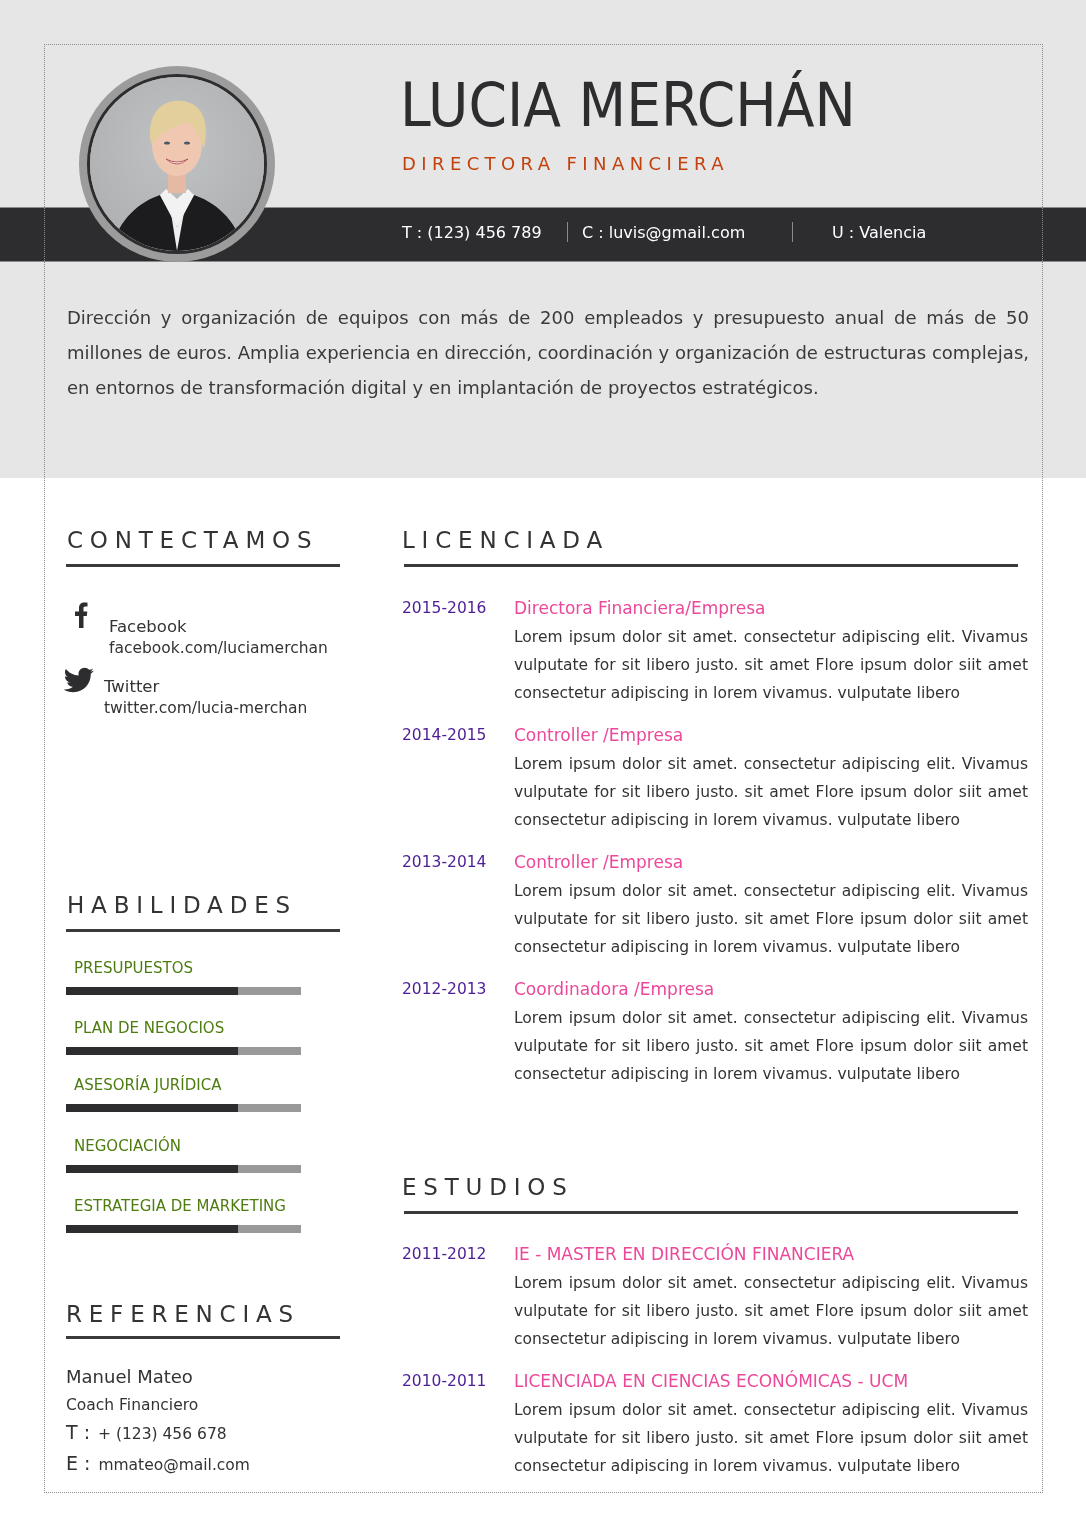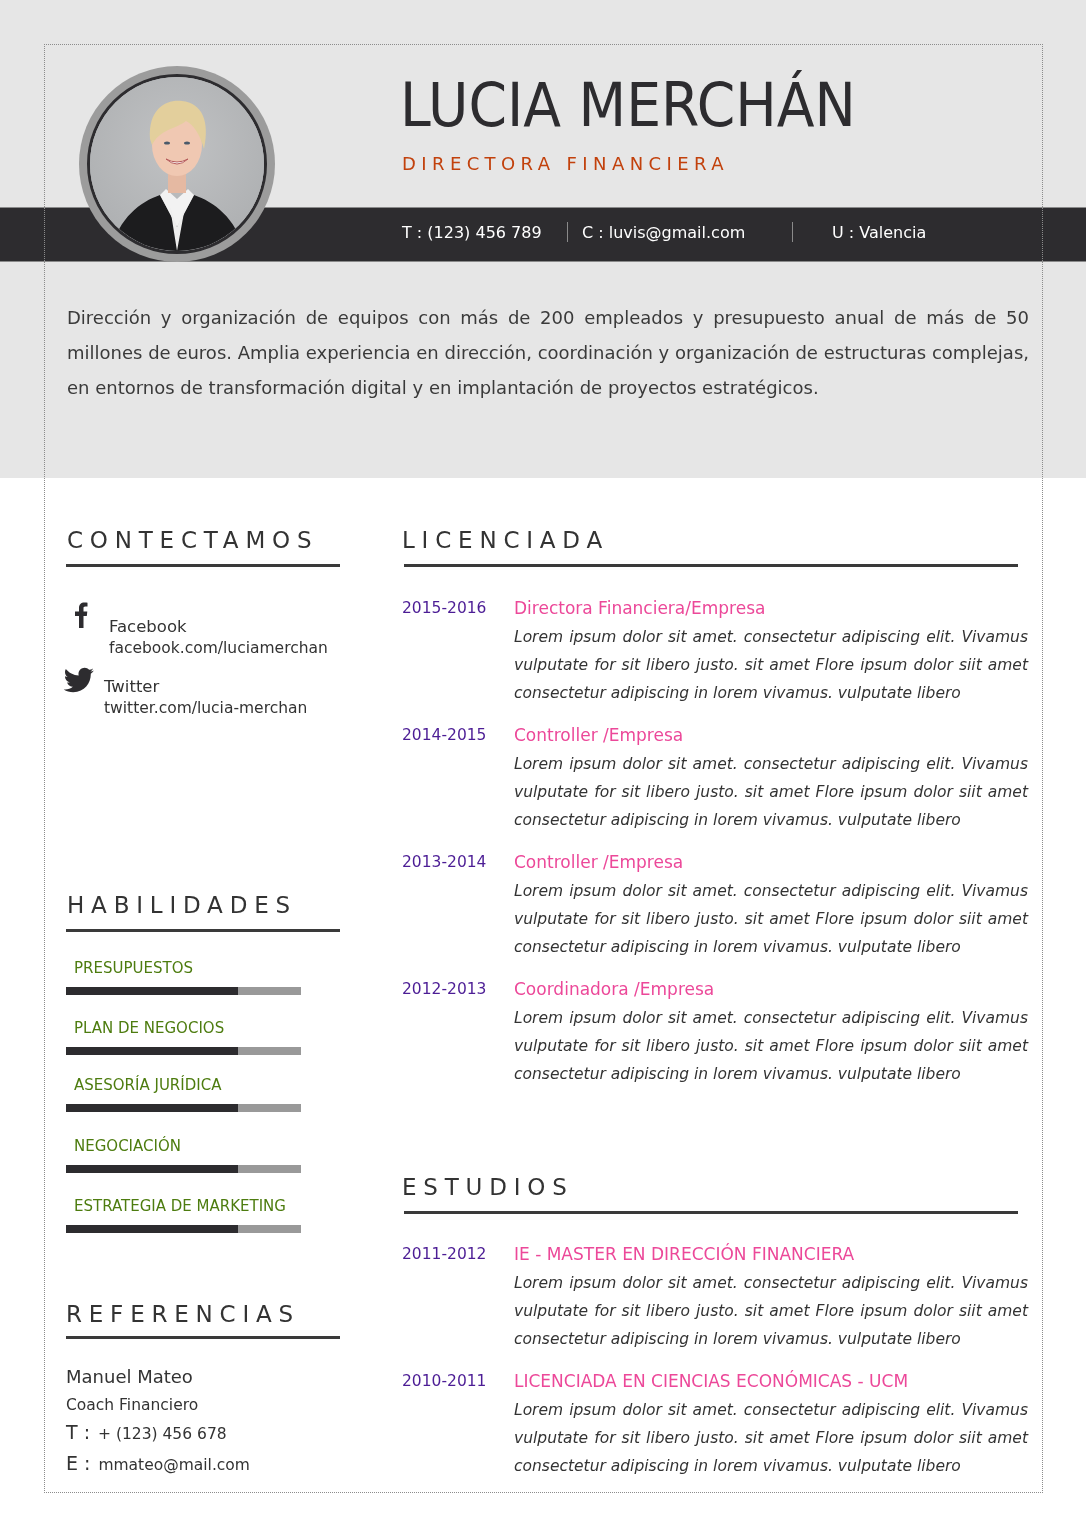--- a/index.html
+++ b/index.html
@@ -38,21 +38,21 @@
   .skill .sk-bar { position: absolute; left: 0; top: 29px; width: 235px; height: 8px; background: #999999; }
   .skill .sk-fill { height: 100%; background: #2d2c2f; }
 
   .ref { position: absolute; left: 66px; font-size: 15.5px; color: #333; line-height: 20px; white-space: nowrap; }
   .ref-name { font-size: 18px; }
   .ref .lbl { font-size: 19px; margin-right: 3px; }
 
   .entry { position: absolute; left: 402px; width: 626px; }
   .entry .e-date { position: absolute; left: 0; top: 0; font-size: 15.5px; color: #4c1d95; line-height: 22px; text-align: center; }
   .entry .e-title { position: absolute; left: 112px; top: 0; font-size: 17px; color: #ec4899; line-height: 22px; white-space: nowrap; }
-  .entry .e-desc { position: absolute; left: 112px; top: 26px; width: 514px; font-size: 15.5px; color: #333; line-height: 28px; text-align: justify; font-style: italic; }
+  .entry .e-desc { position: absolute; left: 112px; top: 26px; width: 514px; font-size: 15.5px; color: #333; line-height: 28px; text-align: justify; }
 </style>
 </head>
 <body>
 
 <div class="top-band"></div>
 <div class="contact-bar"></div>
 
 <div class="photo">
   <div class="photo-inner">
     <svg viewBox="0 0 174 174">

